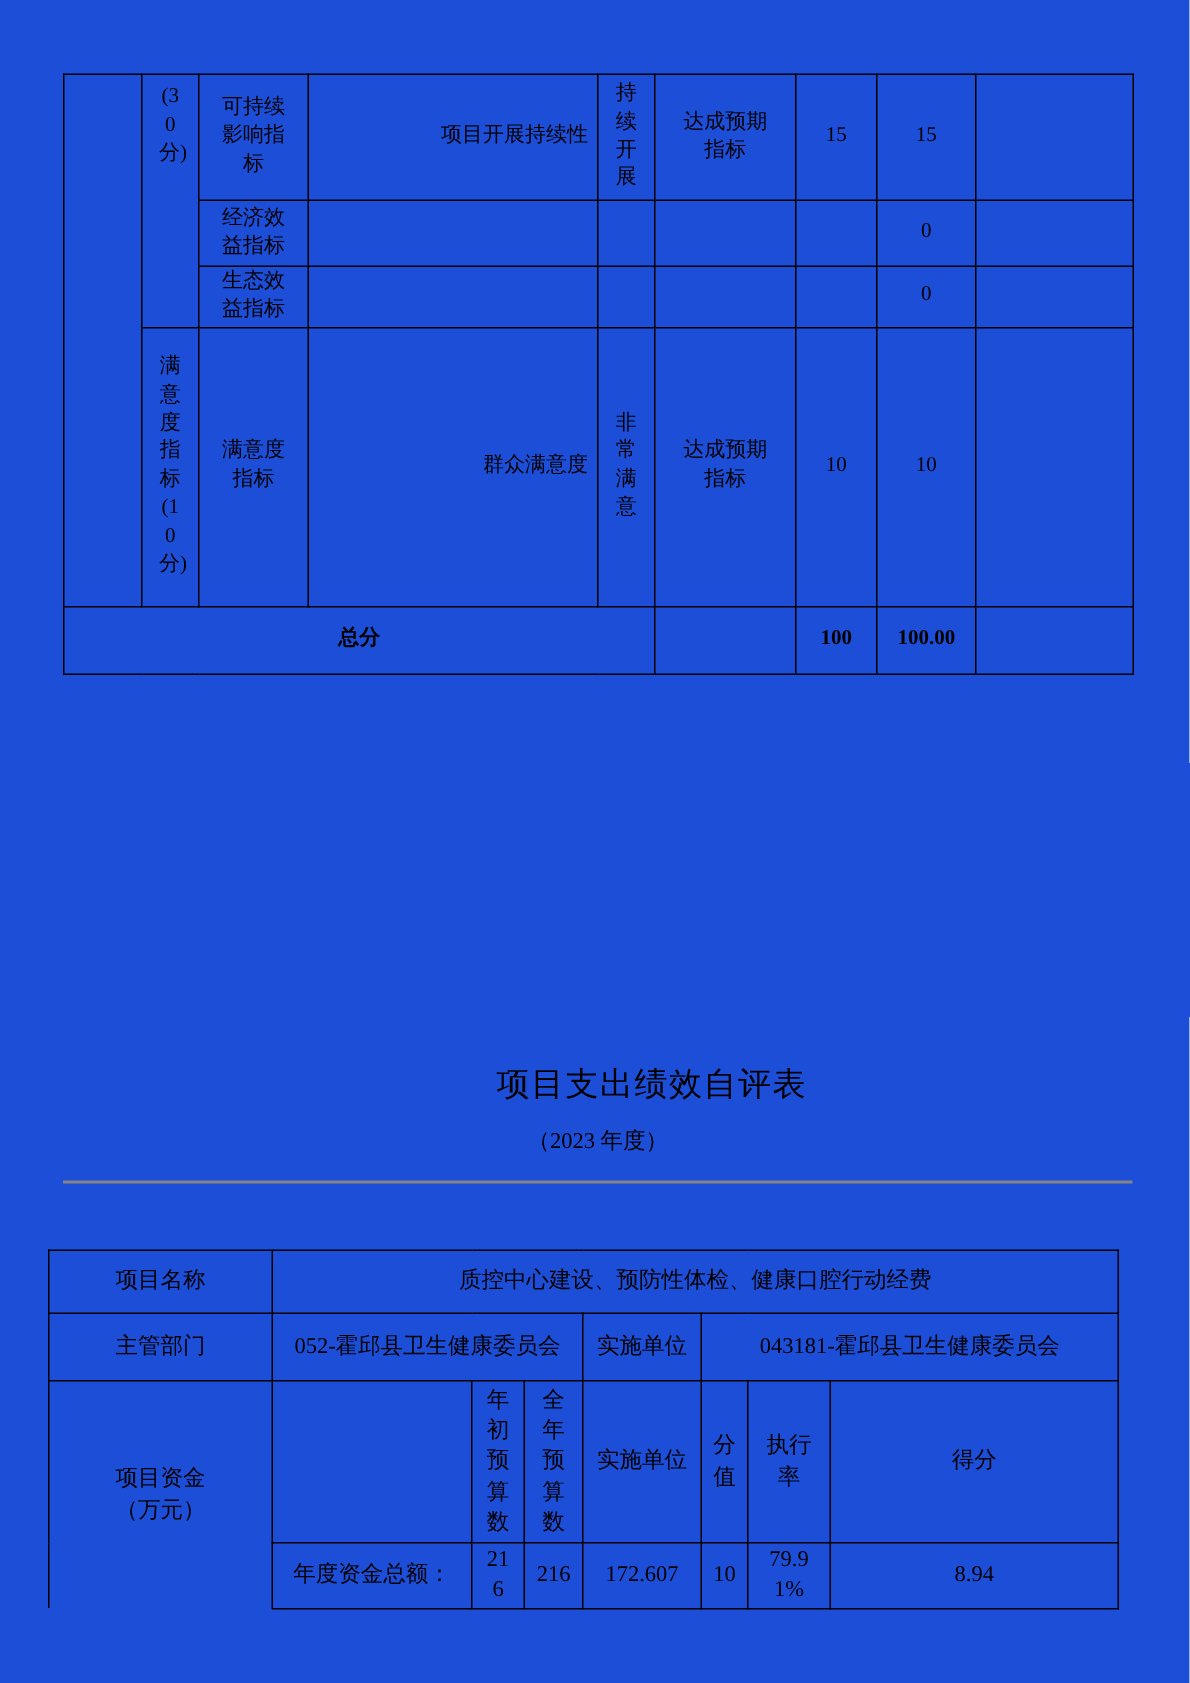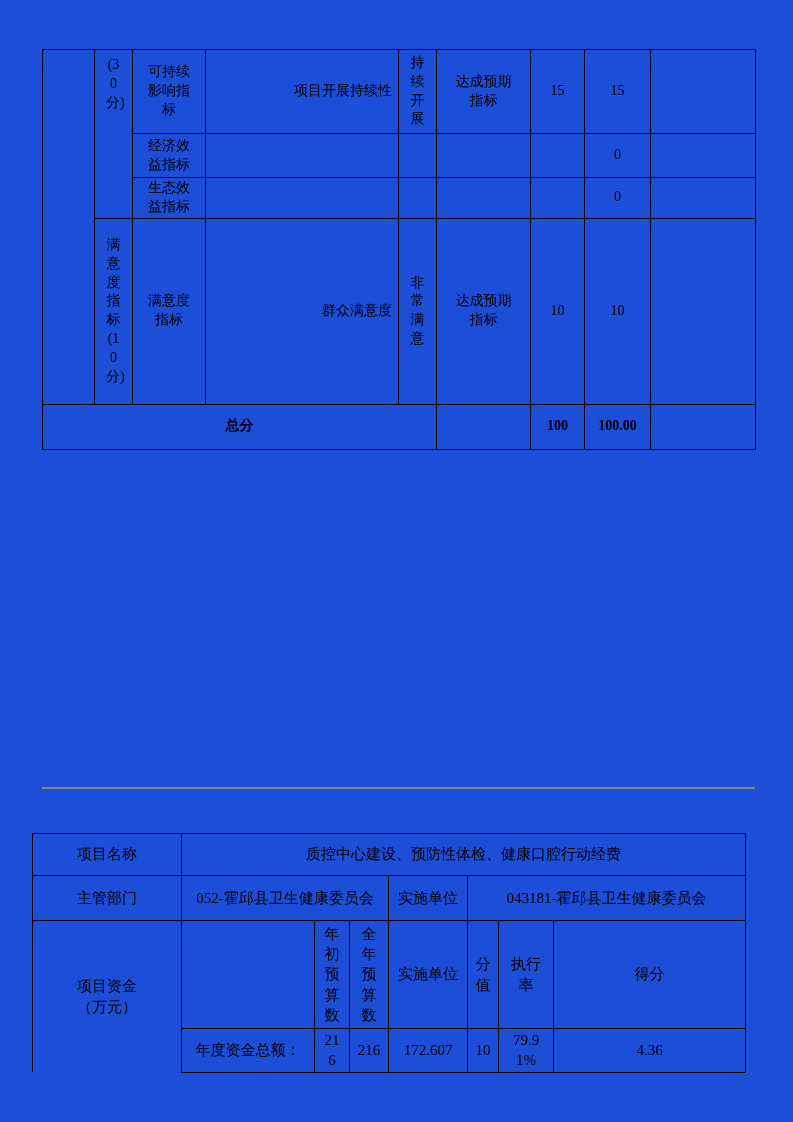--- a/index.html
+++ b/index.html
@@ -101,20 +101,22 @@
     <tr style="height:45px">
       <td colspan="5" class="bold">总分</td>
       <td></td>
       <td class="bold">100</td>
       <td class="bold">100.00</td>
       <td></td>
     </tr>
   </tbody>
     </table>
 
+  <div class="doc-title">项目支出绩效自评表</div>
+  <div class="doc-subtitle">（2023 年度）</div>
   <div class="rule"></div>
 
   <table class="t2">
     <colgroup>
       <col style="width:149px">
         <col style="width:133px">
         <col style="width:35px">
       <col style="width:39px">
         <col style="width:79px">
         <col style="width:31px">
@@ -144,18 +146,18 @@
       <td class="c-rate">执行率</td>
       <td>得分</td>
     </tr>
     <tr style="height:42px">
       <td>年度资金总额：</td>
       <td class="c-init">216</td>
       <td class="c-annual">216</td>
       <td class="c-exec">172.607</td>
       <td class="c-points">10</td>
       <td class="c-rate">79.91%</td>
-      <td>4.36</td>
+      <td>8.94</td>
     </tr>
   </tbody>
     </table>
 
 </div>
 
 </body></html>

